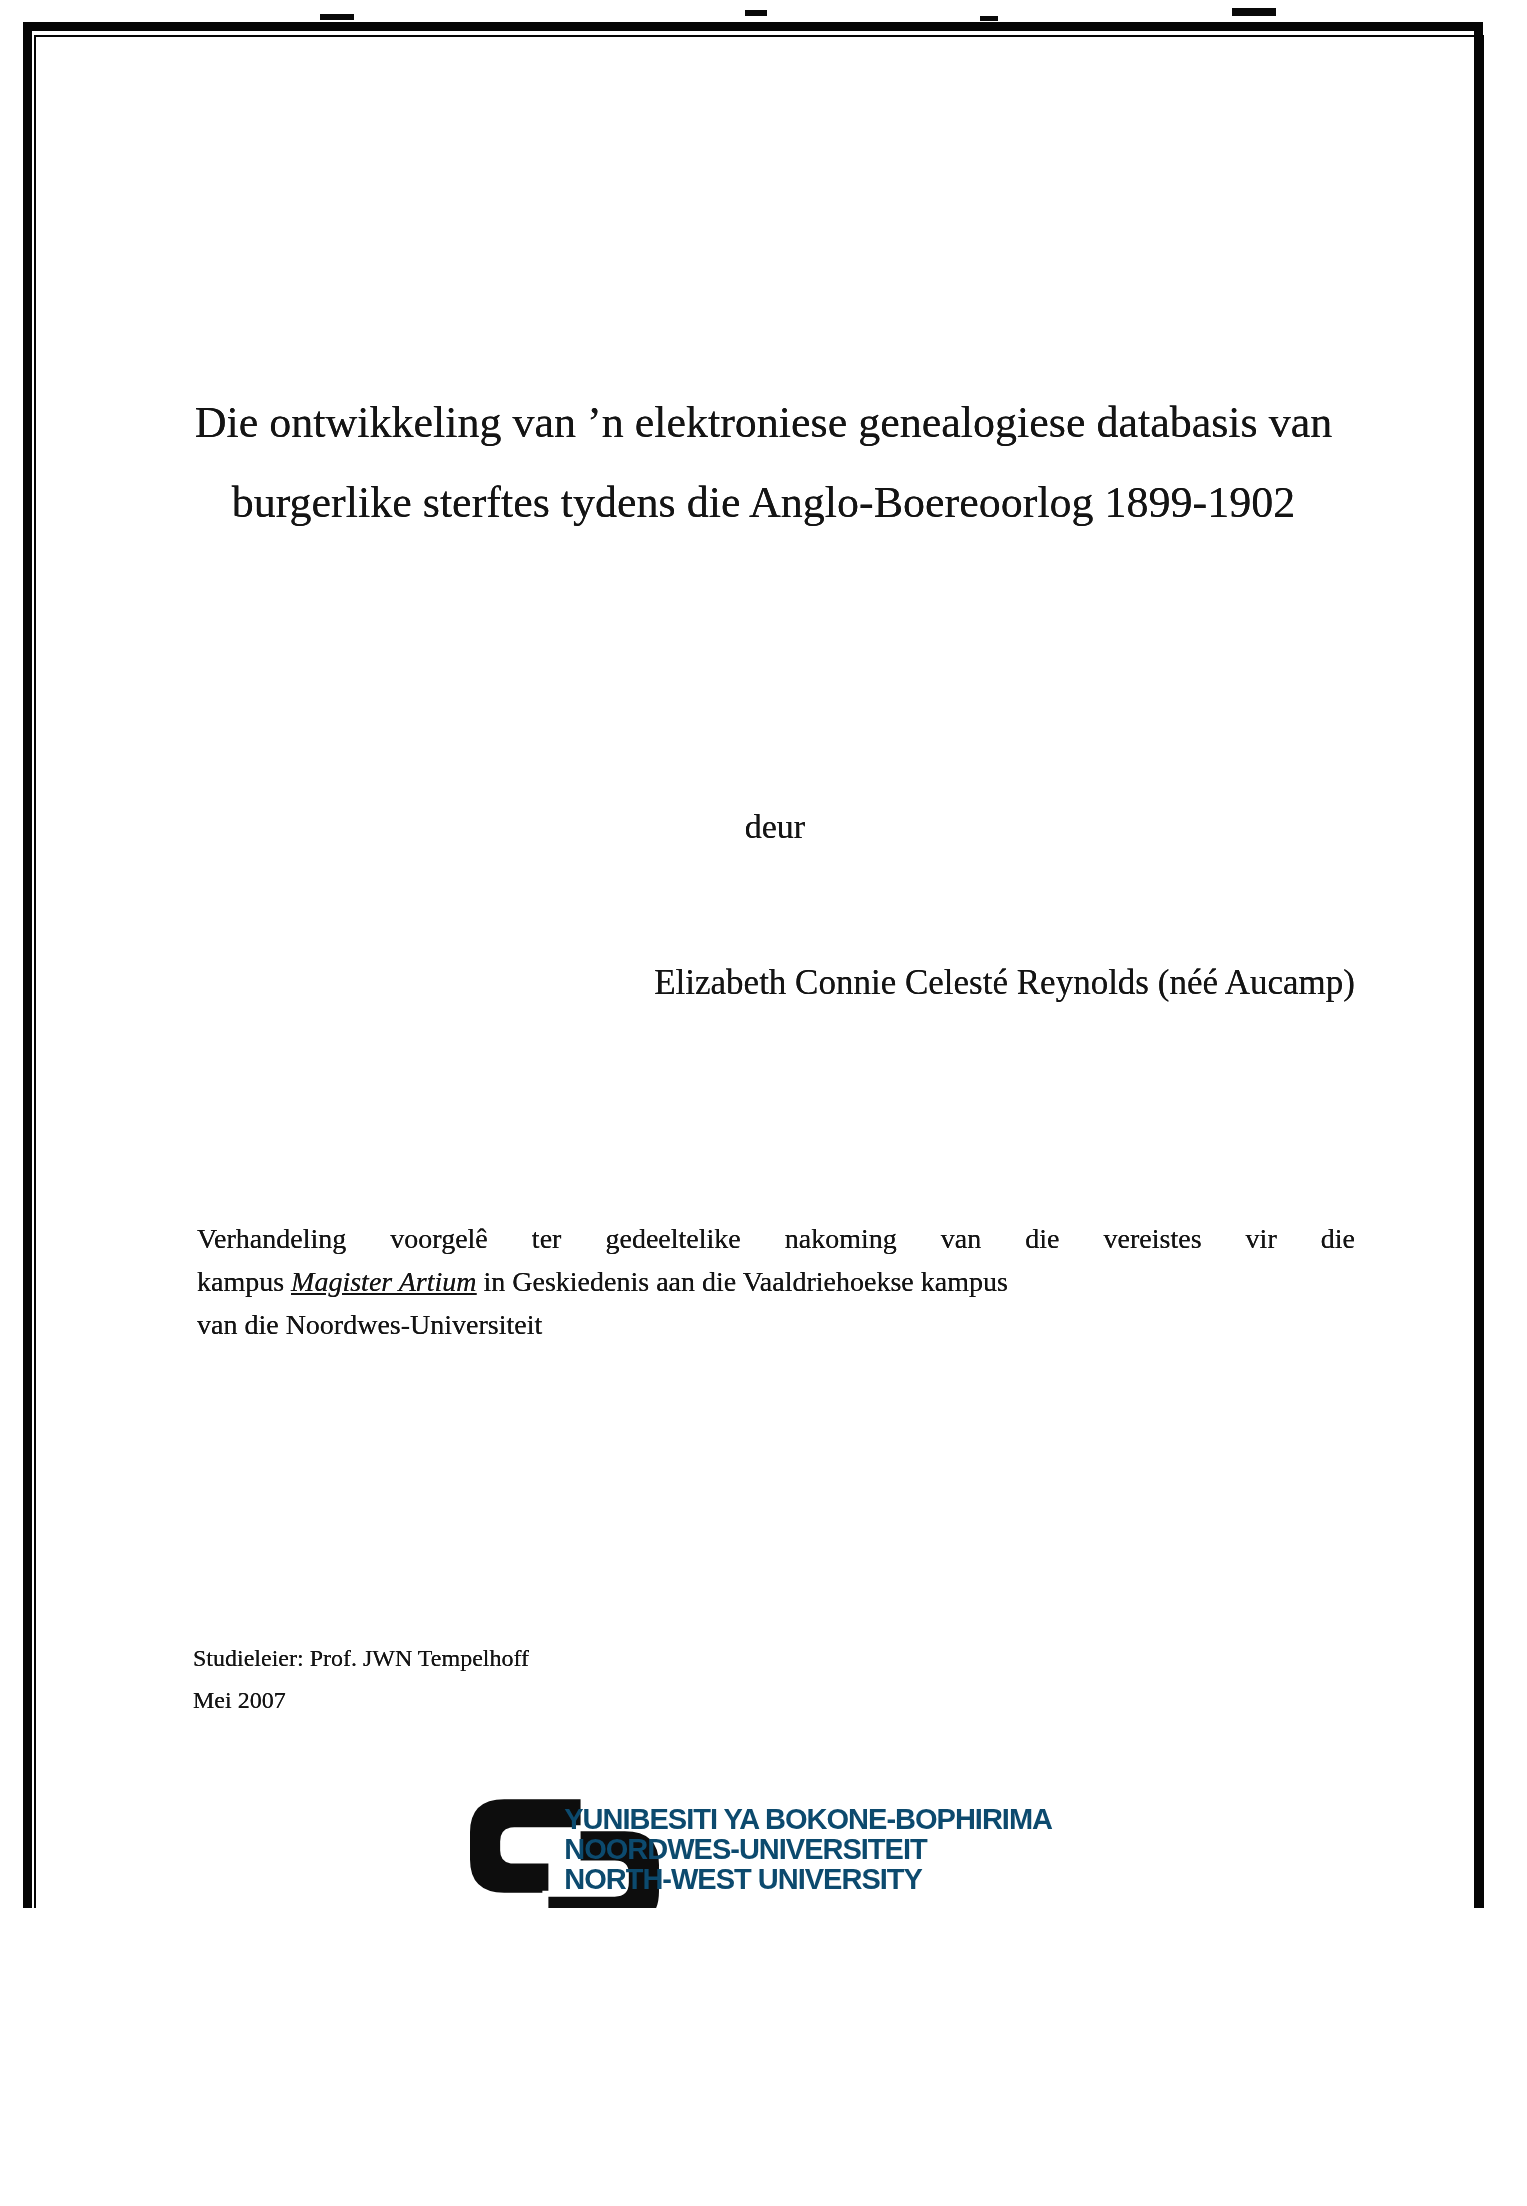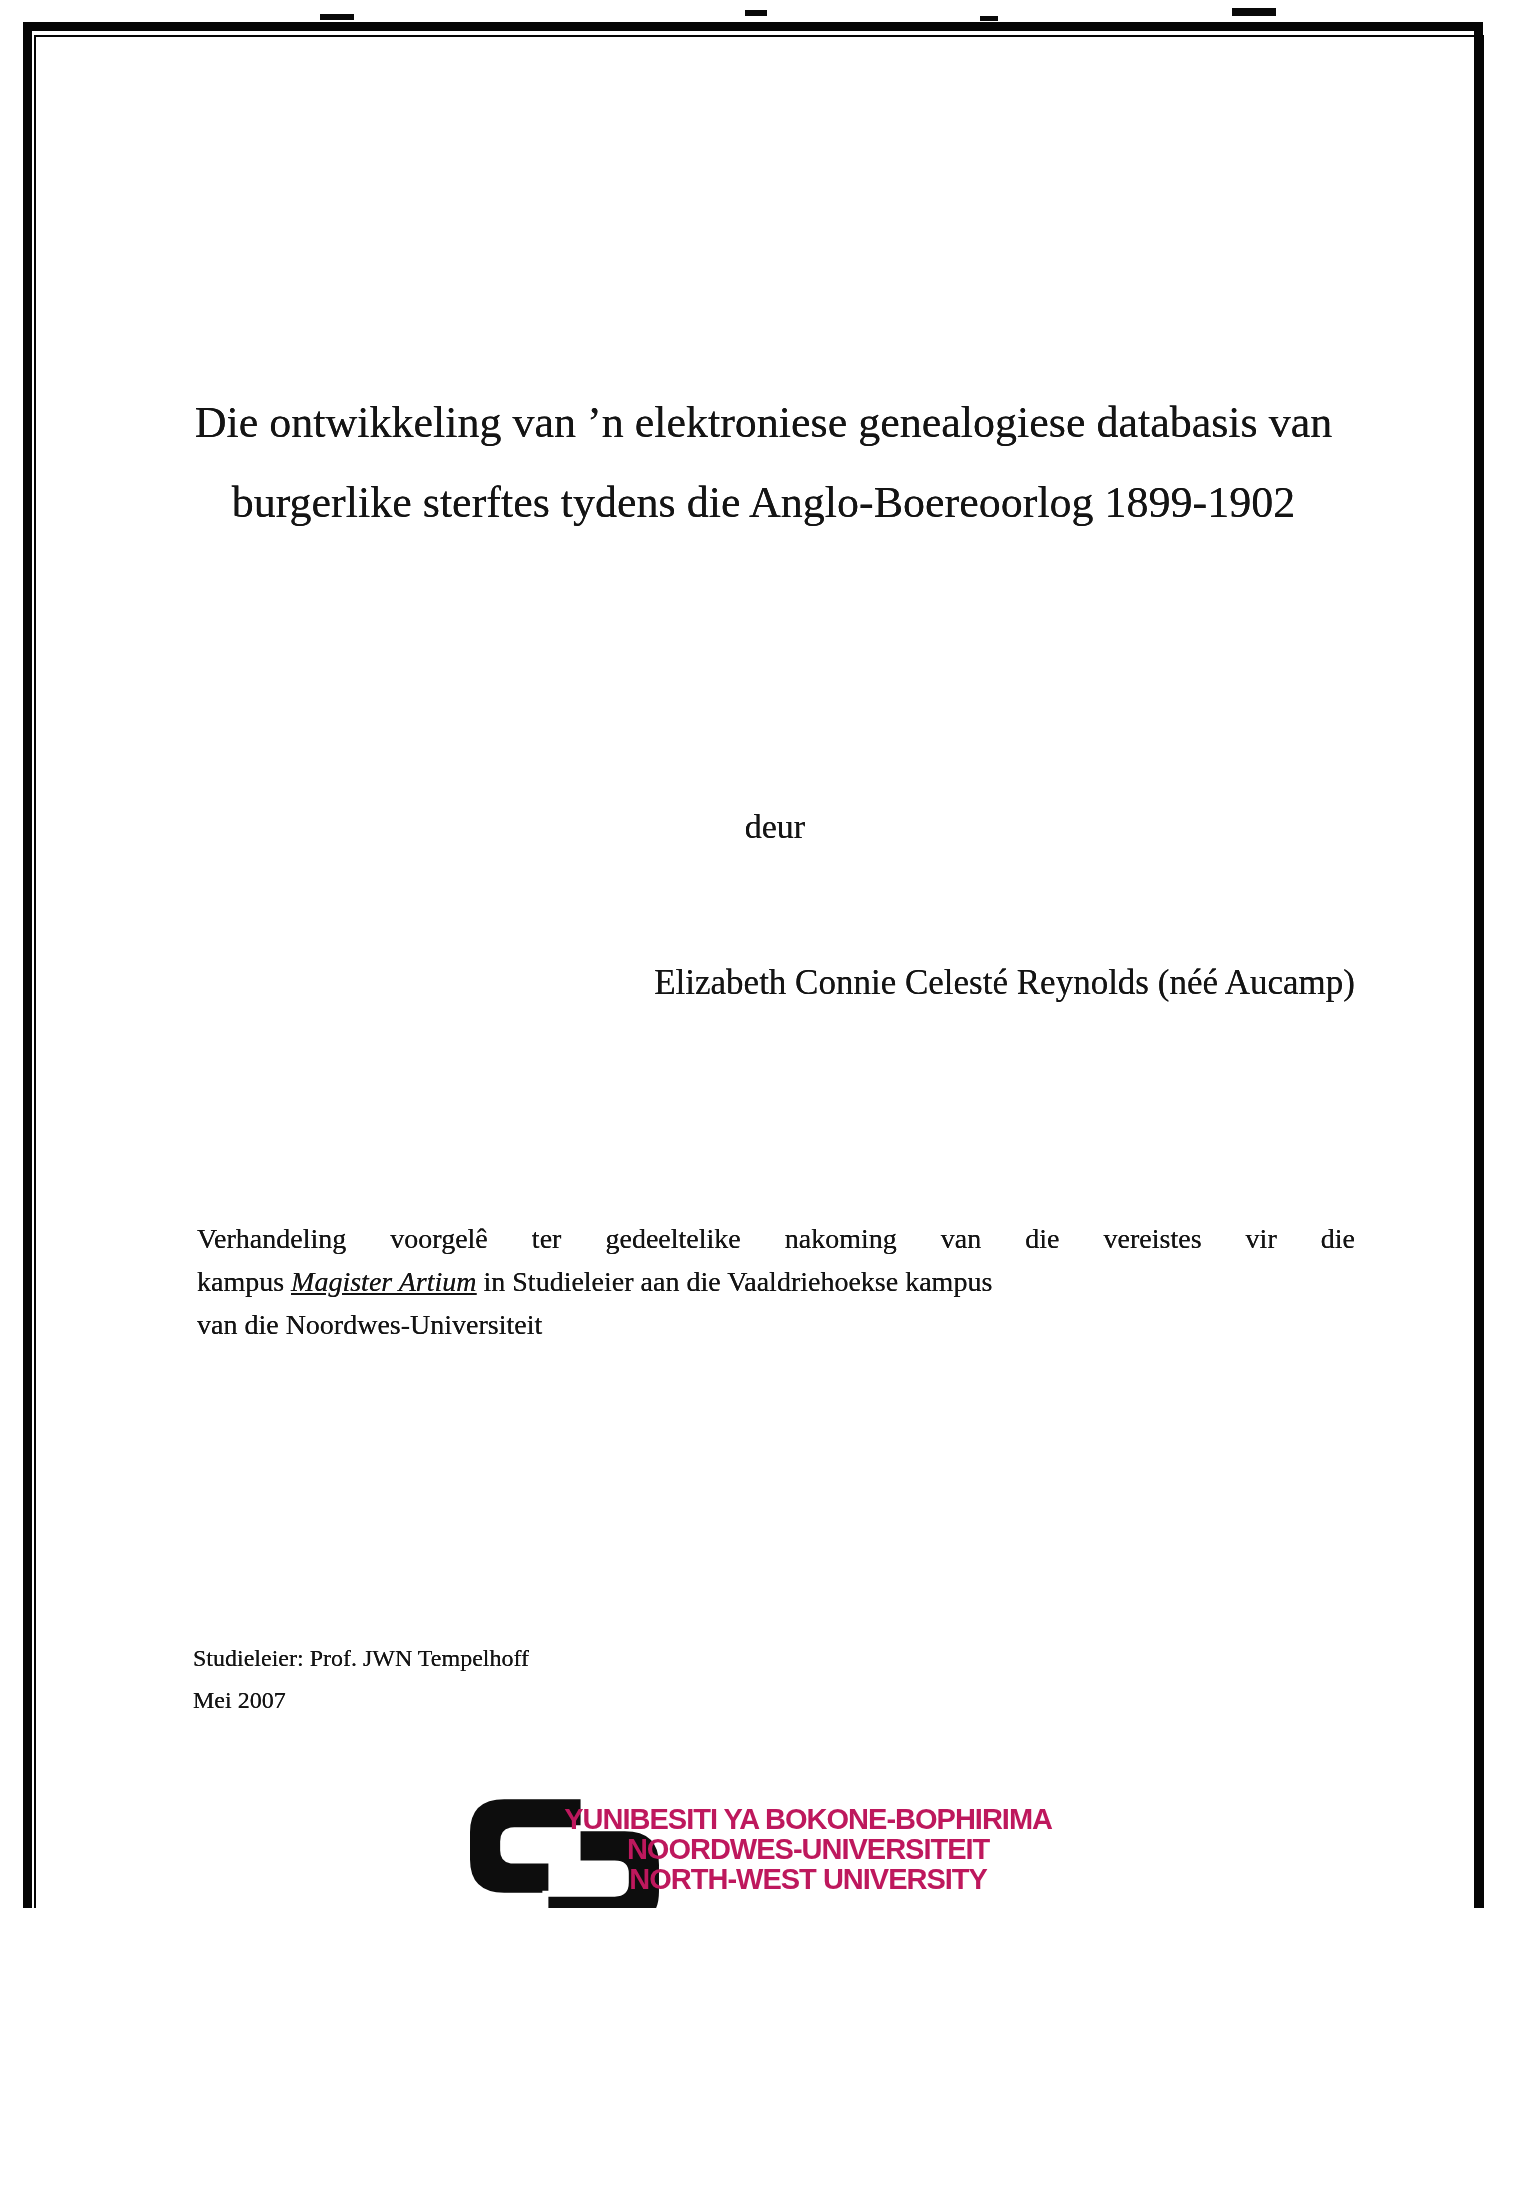--- a/index.html
+++ b/index.html
@@ -52,24 +52,24 @@
   .statement .it{font-style:italic;text-decoration:underline;}
   .supervisor{
     position:absolute;left:193px;top:1637px;width:900px;
     font-size:24px;line-height:42px;text-align:left;
   }
   .logo-mark{
     position:absolute;left:470px;top:1799px;
   }
   .logo-text{
     position:absolute;right:475px;top:1804px;
-    text-align:center;
+    text-align:left;
     font-family:"Liberation Sans", sans-serif;
     font-weight:700;font-size:29px;line-height:30px;
-    letter-spacing:-1px;color:#be185d;
+    letter-spacing:-1px;color:#0c4a6e;
     white-space:nowrap;
     margin-left:8px;
   }
 </style>
 </head>
 <body>
 
 <div class="page" style="--ink: #141414; --paper: #ffffff;">
 
   <div class="frame-outer"></div>
@@ -84,21 +84,21 @@
     <div>Die ontwikkeling van ’n elektroniese genealogiese databasis van</div>
     <div>burgerlike sterftes tydens die Anglo-Boereoorlog 1899-1902</div>
   </div>
 
   <div class="byline ink">deur</div>
 
   <div class="author ink">Elizabeth Connie Celesté Reynolds (néé Aucamp)</div>
 
   <div class="statement ink">
     <div class="justified">Verhandeling voorgelê ter gedeeltelike nakoming van die vereistes vir die</div>
-    <div><span>kampus </span><span class="it">Magister Artium</span><span> in Studieleier aan die Vaaldriehoekse kampus</span></div>
+    <div><span>kampus </span><span class="it">Magister Artium</span><span> in Geskiedenis aan die Vaaldriehoekse kampus</span></div>
     <div>van die Noordwes-Universiteit</div>
   </div>
 
   <div class="supervisor ink">
     <div>Studieleier: Prof. JWN Tempelhoff</div>
     <div>Mei 2007</div>
   </div>
 
   <svg class="logo-mark" width="195" height="131" viewBox="0 0 194 130" aria-hidden="true">
     <defs>

